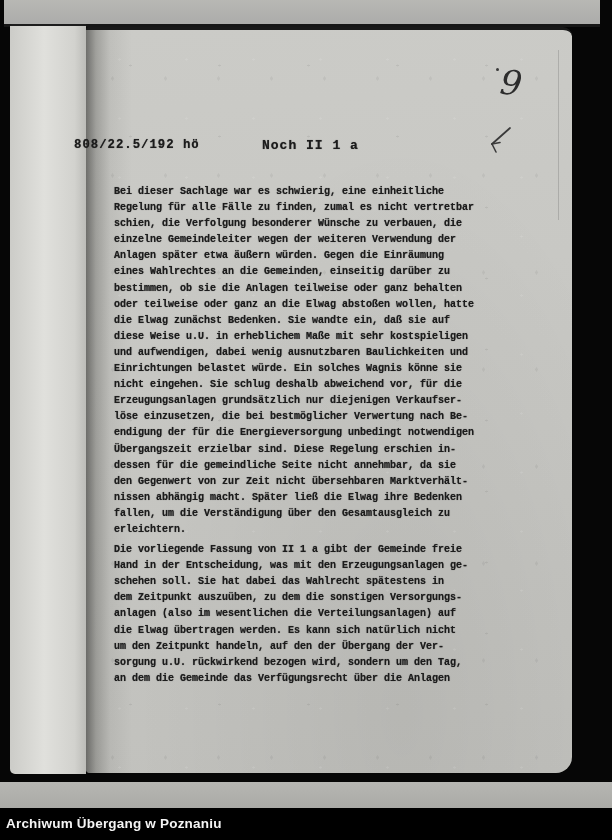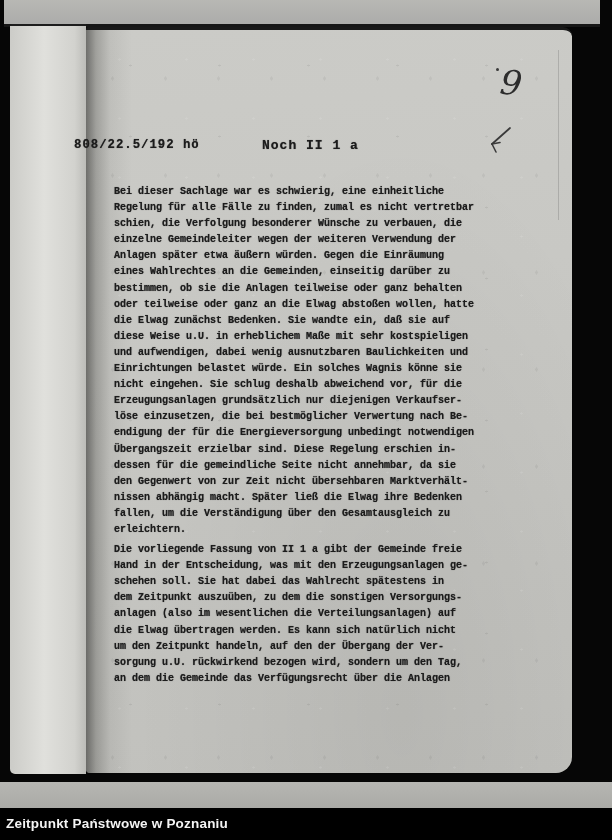--- a/index.html
+++ b/index.html
@@ -150,14 +150,14 @@
 die Elwag übertragen werden. Es kann sich natürlich nicht
 um den Zeitpunkt handeln, auf den der Übergang der Ver-
 sorgung u.U. rückwirkend bezogen wird, sondern um den Tag,
 an dem die Gemeinde das Verfügungsrecht über die Anlagen</p>
   </div>
 </div>
 
 <div class="bottom-strip"></div>
 
 <div class="caption-bar">
-  <span>Zeitpunkt Państwowe w Poznaniu</span>
+  <span>Archiwum Übergang w Poznaniu</span>
 </div>
 
 </body></html>

